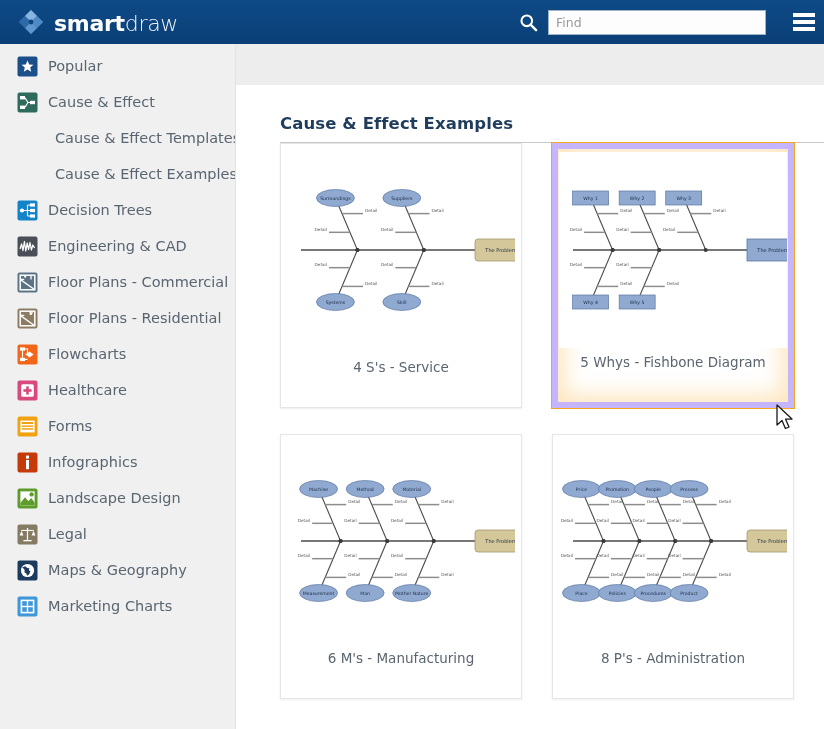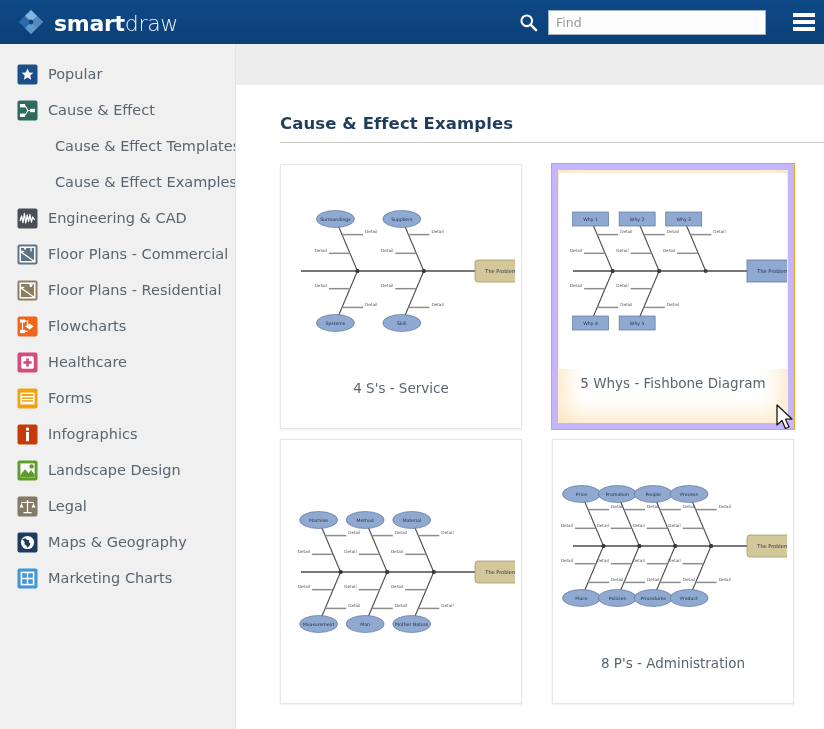--- a/index.html
+++ b/index.html
@@ -85,21 +85,21 @@
   
   .sidebar {
     position: absolute;
     top: 44px; left: 0;
     width: 236px;
     height: 685px;
     background: #f0f0f0;
     overflow: hidden;
     border-right: 1px solid #e2e2e2;
   }
-  .nav-list { padding-top: 12px; }
+  .nav-list { padding-top: 4px; }
 
   .nav-item {
     display: flex;
     align-items: center;
     height: 36px;
     padding-left: 17px;
     gap: 10px;
     cursor: pointer;
   }
   .nav-ico { width: 21px; height: 21px; flex: 0 0 21px; display:block; }
@@ -175,24 +175,23 @@
     letter-spacing: 0.1px;
   }
   .title-rule {
     margin-top: 9px;
     width: 545px;
     height: 1px;
     background: #c9c9c9;
   }
 
   .card-grid {
-    margin-top: 21px;
     display: grid;
     grid-template-columns: 242px 242px;
-    gap: 10px 30px;
+    gap: 26px 30px;
   }
 
   .card {
     width: 242px;
     height: 265px;
     background: #ffffff;
     border: 1px solid #e6e6e6;
     box-shadow: 0 1px 2px rgba(0,0,0,.07);
     position: relative;
     cursor: pointer;
@@ -280,20 +279,31 @@
         <rect x="13" y="8.8" width="5" height="3.4" fill="#ffffff"></rect>
         <path d="M8 5.7 L11 10.5 L13 10.5 M8 15.3 L11 10.5" stroke="#ffffff" stroke-width="1.2" fill="none"></path>
           </svg>
          <span class="nav-label">Cause &amp; Effect</span>
        </div>
         <div class="nav-sub">
          <span class="nav-label">Cause &amp; Effect Templates</span>
        </div>
         <div class="nav-sub">
          <span class="nav-label">Cause &amp; Effect Examples</span>
+       </div>
+        <div class="nav-item">
+         <svg class="nav-ico" viewBox="0 0 21 21">
+      <rect x="0.5" y="0.5" width="20" height="20" rx="2" fill="#1484c8"></rect>
+            <circle cx="5" cy="10.5" r="2.1" fill="#ffffff"></circle>
+            <rect x="13" y="3.4" width="5" height="3.2" fill="#ffffff"></rect>
+        <rect x="13" y="8.9" width="5" height="3.2" fill="#ffffff"></rect>
+            <rect x="13" y="14.4" width="5" height="3.2" fill="#ffffff"></rect>
+        <path d="M7 10.5 H10.5 M10.5 5 V16 M10.5 5 H13 M10.5 10.5 H13 M10.5 16 H13" stroke="#ffffff" stroke-width="1.1" fill="none"></path>
+          </svg>
+         <span class="nav-label">Decision Trees</span>
        </div>
         <div class="nav-item">
          <svg class="nav-ico" viewBox="0 0 21 21">
       <rect x="0.5" y="0.5" width="20" height="20" rx="2" fill="#4a4f57"></rect>
             <path d="M3 13 L4.6 8 L6 14.5 L7.4 5.5 L8.8 15 L10.2 7 L11.6 13.5 L13 6.5 L14.4 14 L15.8 9 L17.6 12" stroke="#ffffff" stroke-width="1.25" fill="none" stroke-linejoin="round"></path>
           </svg>
          <span class="nav-label">Engineering &amp; CAD</span>
        </div>
         <div class="nav-item">
          <svg class="nav-ico" viewBox="0 0 21 21">
@@ -552,20 +562,21 @@
                 <line x1="139.23641791044776" y1="115.68" x2="118.23641791044776" y2="115.68" stroke="#8d8d8d" stroke-width="1.5"></line>
                 <text x="116.23641791044776" y="114.18" font-size="4.2" fill="#555" text-anchor="end" font-family="DejaVu Sans, sans-serif">Detail</text>
                 <line x1="131.31641791044774" y1="134.4" x2="152.31641791044774" y2="134.4" stroke="#8d8d8d" stroke-width="1.5"></line>
                 <text x="154.31641791044774" y="132.9" font-size="4.2" fill="#555" text-anchor="start" font-family="DejaVu Sans, sans-serif">Detail</text>
                 <ellipse cx="124.71641791044775" cy="150" rx="19" ry="8.5" fill="#8fa9d0" stroke="#5c77a3" stroke-width="0.7"></ellipse>
                 <text x="124.71641791044775" y="151.9" font-size="4.6" fill="#1b2a44" text-anchor="middle" font-family="DejaVu Sans, sans-serif">Mother Nature</text>
                 <rect x="188" y="87" width="52" height="22" rx="3" fill="#d4c89a" stroke="#a39567" stroke-width="0.8"></rect>
                 <text x="214" y="100" font-size="5" fill="#1b2a44" text-anchor="middle" font-family="DejaVu Sans, sans-serif">The Problem</text>
               </svg>
             </div>
+       <div class="card-label">6 M's - Manufacturing</div>
      </div>
           <div class="card">
        <div class="card-thumb">
               <svg width="228" height="196" viewBox="0 0 228 196">
             <rect width="228" height="196" fill="#ffffff"></rect>
                 <line x1="14" y1="98" x2="196" y2="98" stroke="#4a4a4a" stroke-width="1.6"></line>
                 <line x1="44.48275862068966" y1="98" x2="22.48275862068966" y2="46" stroke="#4a4a4a" stroke-width="1.1"></line>
                 <circle cx="44.48275862068966" cy="98" r="2" fill="#3a3a3a"></circle>
                 <line x1="37.00275862068966" y1="80.32" x2="16.00275862068966" y2="80.32" stroke="#8d8d8d" stroke-width="1.5"></line>
                 <text x="14.002758620689661" y="78.82" font-size="4.2" fill="#555" text-anchor="end" font-family="DejaVu Sans, sans-serif">Detail</text>

